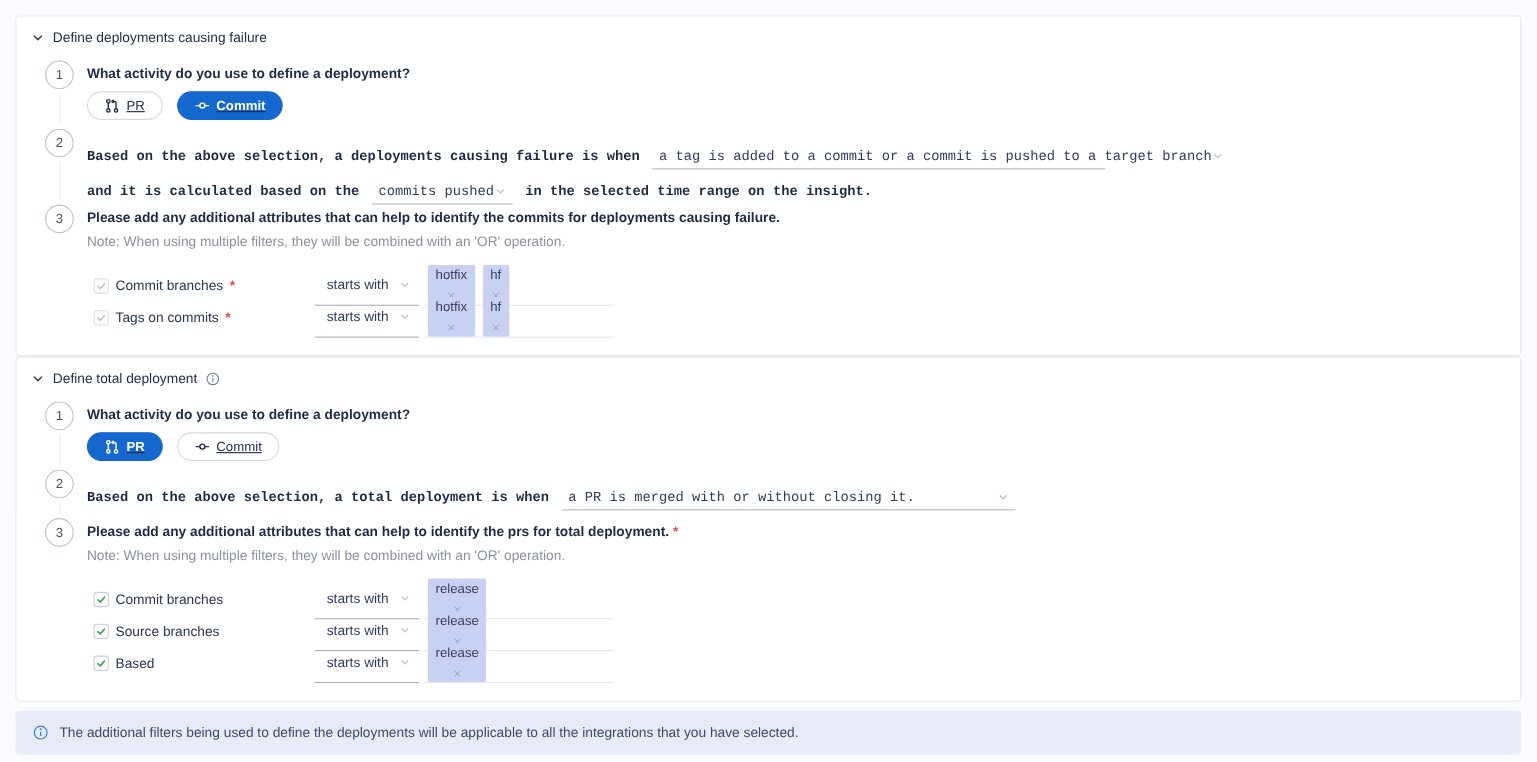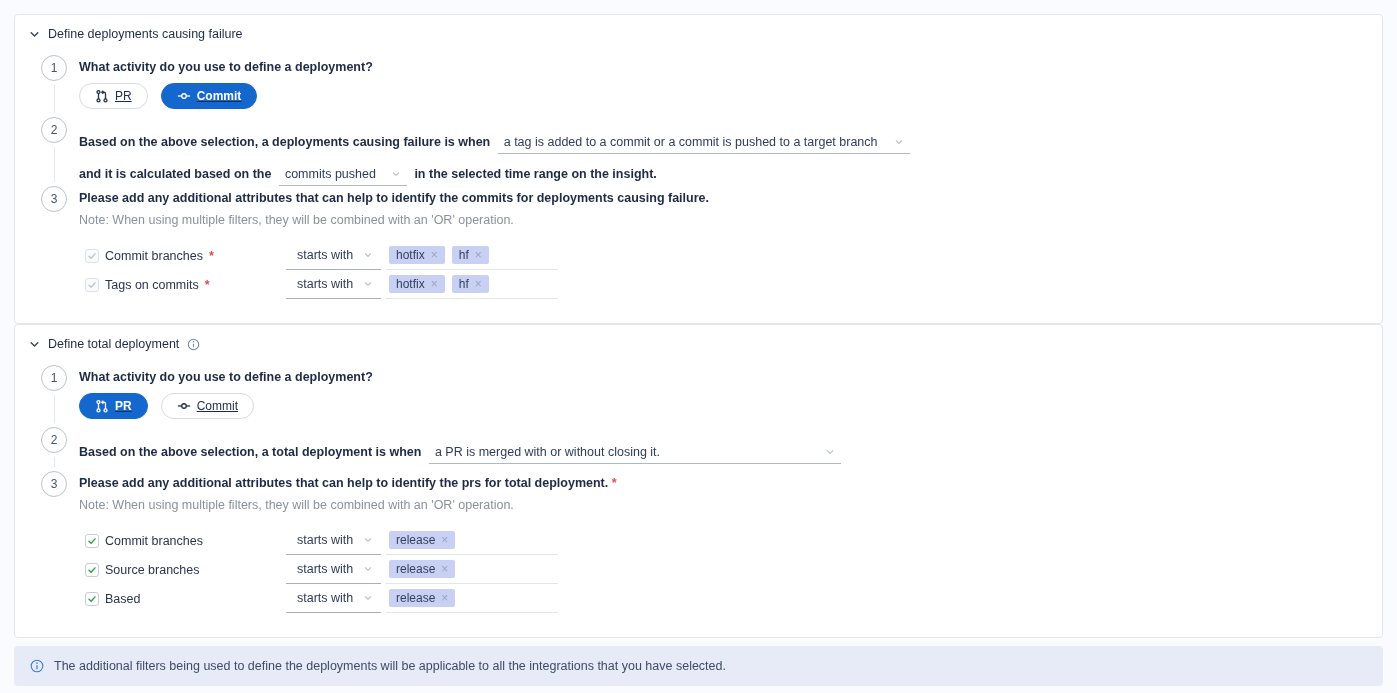--- a/index.html
+++ b/index.html
@@ -71,21 +71,21 @@
     border: 1px solid #d7dade;
     color: #25304a;
   }
   .pill.selected {
     background: #1467cd;
     border-color: #1467cd;
     color: #ffffff;
     font-weight: bold;
   }
   .pill .icon { display: inline-flex; }
-  .sline { margin-top: 8px; line-height: 24px; white-space: nowrap; }
+  .sline { margin-top: 8px; line-height: 24px; white-space: nowrap; font-family: Liberation Mono, monospace; }
   .sline .b { font-weight: bold; }
   .select {
     display: inline-flex;
     align-items: center;
     justify-content: space-between;
     border-bottom: 1px solid #b2b8c2;
     color: #2e3c5e;
     padding: 0 6px 1px 6px;
     margin: 0 4px;
     cursor: pointer;
@@ -127,21 +127,21 @@
     border-bottom: 1px solid #e2e5ea;
     margin-left: 5px;
     padding-left: 3px;
   }
   .tag {
     background: #c8d1f3;
     color: #333f5e;
     border-radius: 2px;
     padding: 2px 7px;
     font-size: 12px;
-    display: inline-flex; align-items: center; gap: 6px;
+    display: inline-flex; align-items: center; gap: 6px; flex-direction: column;
   }
   .tag .x { color: #9aa4c4; cursor: pointer; font-size: 12px; line-height: 1; }
   .info-icon {
     display: inline-flex; align-items: center; justify-content: center;
     flex-shrink: 0;
   }
   .infobar {
     margin: 8px 14px 0 14px;
     height: 40px;
     background: #e7ebf8;

